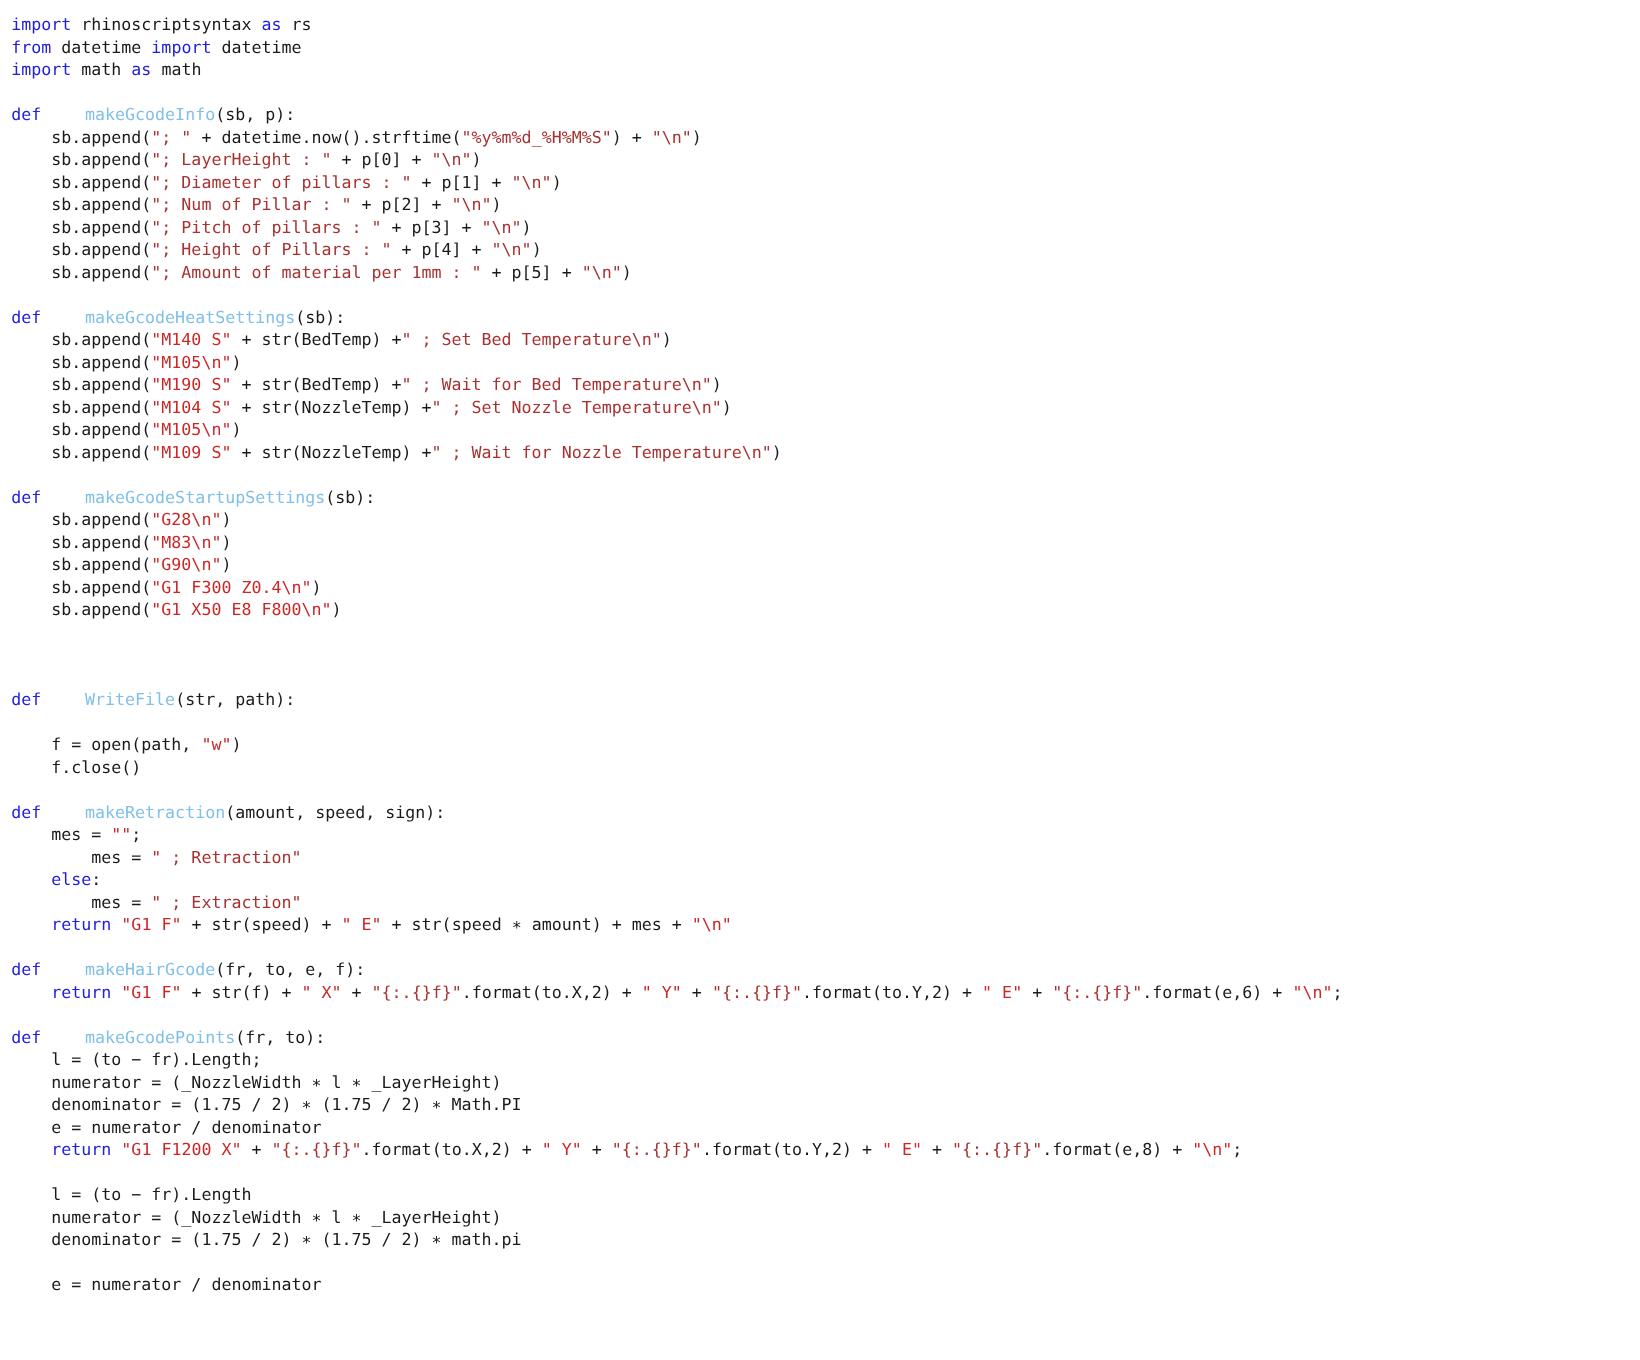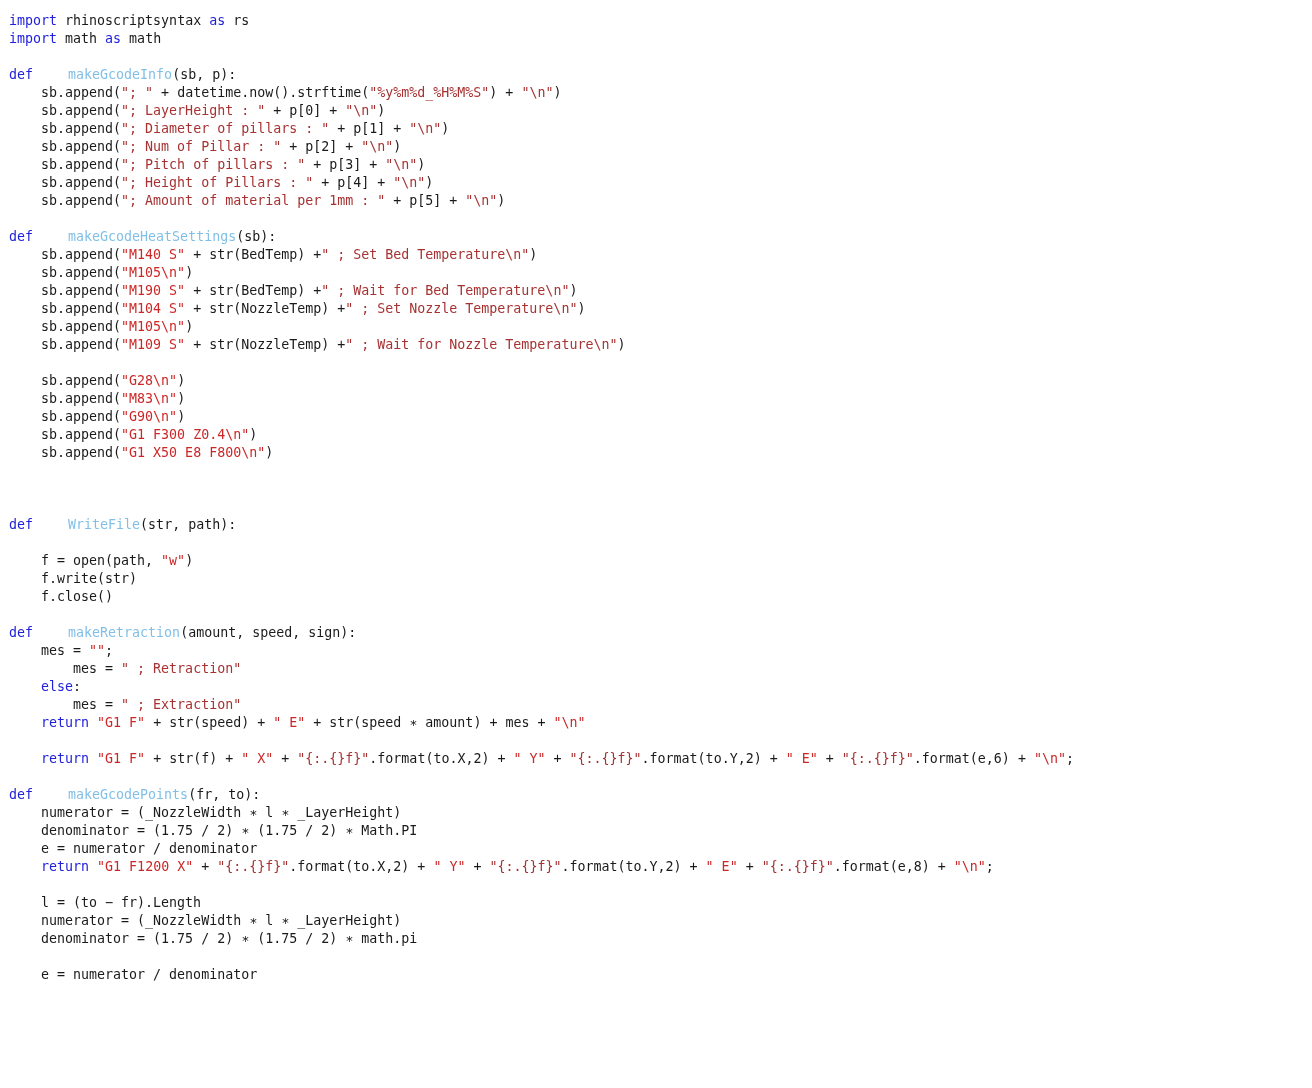--- a/index.html
+++ b/index.html
@@ -36,63 +36,66 @@
   .tok-str     { color: #a83232; }
   .tok-strbr   { color: #cc2727; }
   .tok-plain   { color: #1a1a1a; }
 </style>
 </head>
 <body>
 
 <div id="code-editor">
   <div id="code-body">
       <div class="code-line"><span class="tok tok-kw">import</span><span class="tok tok-plain"> rhinoscriptsyntax </span><span class="tok tok-kw">as</span><span class="tok tok-plain"> rs</span></div>
+      <div class="code-line"><span class="tok tok-kw">from</span><span class="tok tok-plain"> datetime </span><span class="tok tok-kw">import</span><span class="tok tok-plain"> datetime</span></div>
       <div class="code-line"><span class="tok tok-kw">import</span><span class="tok tok-plain"> math </span><span class="tok tok-kw">as</span><span class="tok tok-plain"> math</span></div>
       <div class="code-line">&nbsp;</div>
       <div class="code-line"><span class="tok tok-kw">def</span><span class="tok tok-plain"> </span><span class="tok tok-fn">makeGcodeInfo</span><span class="tok tok-plain">(sb, p):</span></div>
       <div class="code-line"><span class="tok tok-plain">    sb.append(</span><span class="tok tok-str">"; "</span><span class="tok tok-plain"> + datetime.now().strftime(</span><span class="tok tok-str">"%y%m%d_%H%M%S"</span><span class="tok tok-plain">) + </span><span class="tok tok-str">"\n"</span><span class="tok tok-plain">)</span></div>
       <div class="code-line"><span class="tok tok-plain">    sb.append(</span><span class="tok tok-str">"; LayerHeight : "</span><span class="tok tok-plain"> + p[0] + </span><span class="tok tok-str">"\n"</span><span class="tok tok-plain">)</span></div>
       <div class="code-line"><span class="tok tok-plain">    sb.append(</span><span class="tok tok-str">"; Diameter of pillars : "</span><span class="tok tok-plain"> + p[1] + </span><span class="tok tok-str">"\n"</span><span class="tok tok-plain">)</span></div>
       <div class="code-line"><span class="tok tok-plain">    sb.append(</span><span class="tok tok-str">"; Num of Pillar : "</span><span class="tok tok-plain"> + p[2] + </span><span class="tok tok-str">"\n"</span><span class="tok tok-plain">)</span></div>
       <div class="code-line"><span class="tok tok-plain">    sb.append(</span><span class="tok tok-str">"; Pitch of pillars : "</span><span class="tok tok-plain"> + p[3] + </span><span class="tok tok-str">"\n"</span><span class="tok tok-plain">)</span></div>
       <div class="code-line"><span class="tok tok-plain">    sb.append(</span><span class="tok tok-str">"; Height of Pillars : "</span><span class="tok tok-plain"> + p[4] + </span><span class="tok tok-str">"\n"</span><span class="tok tok-plain">)</span></div>
       <div class="code-line"><span class="tok tok-plain">    sb.append(</span><span class="tok tok-str">"; Amount of material per 1mm : "</span><span class="tok tok-plain"> + p[5] + </span><span class="tok tok-str">"\n"</span><span class="tok tok-plain">)</span></div>
       <div class="code-line">&nbsp;</div>
       <div class="code-line"><span class="tok tok-kw">def</span><span class="tok tok-plain"> </span><span class="tok tok-fn">makeGcodeHeatSettings</span><span class="tok tok-plain">(sb):</span></div>
       <div class="code-line"><span class="tok tok-plain">    sb.append(</span><span class="tok tok-strbr">"M140 S"</span><span class="tok tok-plain"> + str(BedTemp) +</span><span class="tok tok-str">" ; Set Bed Temperature\n"</span><span class="tok tok-plain">)</span></div>
       <div class="code-line"><span class="tok tok-plain">    sb.append(</span><span class="tok tok-strbr">"M105\n"</span><span class="tok tok-plain">)</span></div>
       <div class="code-line"><span class="tok tok-plain">    sb.append(</span><span class="tok tok-strbr">"M190 S"</span><span class="tok tok-plain"> + str(BedTemp) +</span><span class="tok tok-str">" ; Wait for Bed Temperature\n"</span><span class="tok tok-plain">)</span></div>
       <div class="code-line"><span class="tok tok-plain">    sb.append(</span><span class="tok tok-strbr">"M104 S"</span><span class="tok tok-plain"> + str(NozzleTemp) +</span><span class="tok tok-str">" ; Set Nozzle Temperature\n"</span><span class="tok tok-plain">)</span></div>
       <div class="code-line"><span class="tok tok-plain">    sb.append(</span><span class="tok tok-strbr">"M105\n"</span><span class="tok tok-plain">)</span></div>
       <div class="code-line"><span class="tok tok-plain">    sb.append(</span><span class="tok tok-strbr">"M109 S"</span><span class="tok tok-plain"> + str(NozzleTemp) +</span><span class="tok tok-str">" ; Wait for Nozzle Temperature\n"</span><span class="tok tok-plain">)</span></div>
       <div class="code-line">&nbsp;</div>
+      <div class="code-line"><span class="tok tok-kw">def</span><span class="tok tok-plain"> </span><span class="tok tok-fn">makeGcodeStartupSettings</span><span class="tok tok-plain">(sb):</span></div>
       <div class="code-line"><span class="tok tok-plain">    sb.append(</span><span class="tok tok-strbr">"G28\n"</span><span class="tok tok-plain">)</span></div>
       <div class="code-line"><span class="tok tok-plain">    sb.append(</span><span class="tok tok-strbr">"M83\n"</span><span class="tok tok-plain">)</span></div>
       <div class="code-line"><span class="tok tok-plain">    sb.append(</span><span class="tok tok-strbr">"G90\n"</span><span class="tok tok-plain">)</span></div>
       <div class="code-line"><span class="tok tok-plain">    sb.append(</span><span class="tok tok-strbr">"G1 F300 Z0.4\n"</span><span class="tok tok-plain">)</span></div>
       <div class="code-line"><span class="tok tok-plain">    sb.append(</span><span class="tok tok-strbr">"G1 X50 E8 F800\n"</span><span class="tok tok-plain">)</span></div>
       <div class="code-line">&nbsp;</div>
       <div class="code-line">&nbsp;</div>
       <div class="code-line">&nbsp;</div>
       <div class="code-line"><span class="tok tok-kw">def</span><span class="tok tok-plain"> </span><span class="tok tok-fn">WriteFile</span><span class="tok tok-plain">(str, path):</span></div>
       <div class="code-line">&nbsp;</div>
       <div class="code-line"><span class="tok tok-plain">    f = open(path, </span><span class="tok tok-strbr">"w"</span><span class="tok tok-plain">)</span></div>
-      <div class="code-line"><span class="tok tok-plain">    f.write(str)</span></div>
       <div class="code-line"><span class="tok tok-plain">    f.close()</span></div>
       <div class="code-line">&nbsp;</div>
       <div class="code-line"><span class="tok tok-kw">def</span><span class="tok tok-plain"> </span><span class="tok tok-fn">makeRetraction</span><span class="tok tok-plain">(amount, speed, sign):</span></div>
       <div class="code-line"><span class="tok tok-plain">    mes = </span><span class="tok tok-strbr">""</span><span class="tok tok-plain">;</span></div>
       <div class="code-line"><span class="tok tok-plain">        mes = </span><span class="tok tok-str">" ; Retraction"</span></div>
       <div class="code-line"><span class="tok tok-plain">    </span><span class="tok tok-kw">else</span><span class="tok tok-plain">:</span></div>
       <div class="code-line"><span class="tok tok-plain">        mes = </span><span class="tok tok-str">" ; Extraction"</span></div>
       <div class="code-line"><span class="tok tok-plain">    </span><span class="tok tok-kw">return</span><span class="tok tok-plain"> </span><span class="tok tok-strbr">"G1 F"</span><span class="tok tok-plain"> + str(speed) + </span><span class="tok tok-strbr">" E"</span><span class="tok tok-plain"> + str(speed ∗ amount) + mes + </span><span class="tok tok-strbr">"\n"</span></div>
       <div class="code-line">&nbsp;</div>
+      <div class="code-line"><span class="tok tok-kw">def</span><span class="tok tok-plain"> </span><span class="tok tok-fn">makeHairGcode</span><span class="tok tok-plain">(fr, to, e, f):</span></div>
       <div class="code-line"><span class="tok tok-plain">    </span><span class="tok tok-kw">return</span><span class="tok tok-plain"> </span><span class="tok tok-strbr">"G1 F"</span><span class="tok tok-plain"> + str(f) + </span><span class="tok tok-strbr">" X"</span><span class="tok tok-plain"> + </span><span class="tok tok-str">"{:.{}f}"</span><span class="tok tok-plain">.format(to.X,2) + </span><span class="tok tok-strbr">" Y"</span><span class="tok tok-plain"> + </span><span class="tok tok-str">"{:.{}f}"</span><span class="tok tok-plain">.format(to.Y,2) + </span><span class="tok tok-strbr">" E"</span><span class="tok tok-plain"> + </span><span class="tok tok-str">"{:.{}f}"</span><span class="tok tok-plain">.format(e,6) + </span><span class="tok tok-strbr">"\n"</span><span class="tok tok-plain">;</span></div>
       <div class="code-line">&nbsp;</div>
       <div class="code-line"><span class="tok tok-kw">def</span><span class="tok tok-plain"> </span><span class="tok tok-fn">makeGcodePoints</span><span class="tok tok-plain">(fr, to):</span></div>
+      <div class="code-line"><span class="tok tok-plain">    l = (to − fr).Length;</span></div>
       <div class="code-line"><span class="tok tok-plain">    numerator = (_NozzleWidth ∗ l ∗ _LayerHeight)</span></div>
       <div class="code-line"><span class="tok tok-plain">    denominator = (1.75 / 2) ∗ (1.75 / 2) ∗ Math.PI</span></div>
       <div class="code-line"><span class="tok tok-plain">    e = numerator / denominator</span></div>
       <div class="code-line"><span class="tok tok-plain">    </span><span class="tok tok-kw">return</span><span class="tok tok-plain"> </span><span class="tok tok-strbr">"G1 F1200 X"</span><span class="tok tok-plain"> + </span><span class="tok tok-str">"{:.{}f}"</span><span class="tok tok-plain">.format(to.X,2) + </span><span class="tok tok-strbr">" Y"</span><span class="tok tok-plain"> + </span><span class="tok tok-str">"{:.{}f}"</span><span class="tok tok-plain">.format(to.Y,2) + </span><span class="tok tok-strbr">" E"</span><span class="tok tok-plain"> + </span><span class="tok tok-str">"{:.{}f}"</span><span class="tok tok-plain">.format(e,8) + </span><span class="tok tok-strbr">"\n"</span><span class="tok tok-plain">;</span></div>
       <div class="code-line">&nbsp;</div>
       <div class="code-line"><span class="tok tok-plain">    l = (to − fr).Length</span></div>
       <div class="code-line"><span class="tok tok-plain">    numerator = (_NozzleWidth ∗ l ∗ _LayerHeight)</span></div>
       <div class="code-line"><span class="tok tok-plain">    denominator = (1.75 / 2) ∗ (1.75 / 2) ∗ math.pi</span></div>
       <div class="code-line">&nbsp;</div>
       <div class="code-line"><span class="tok tok-plain">    e = numerator / denominator</span></div>

